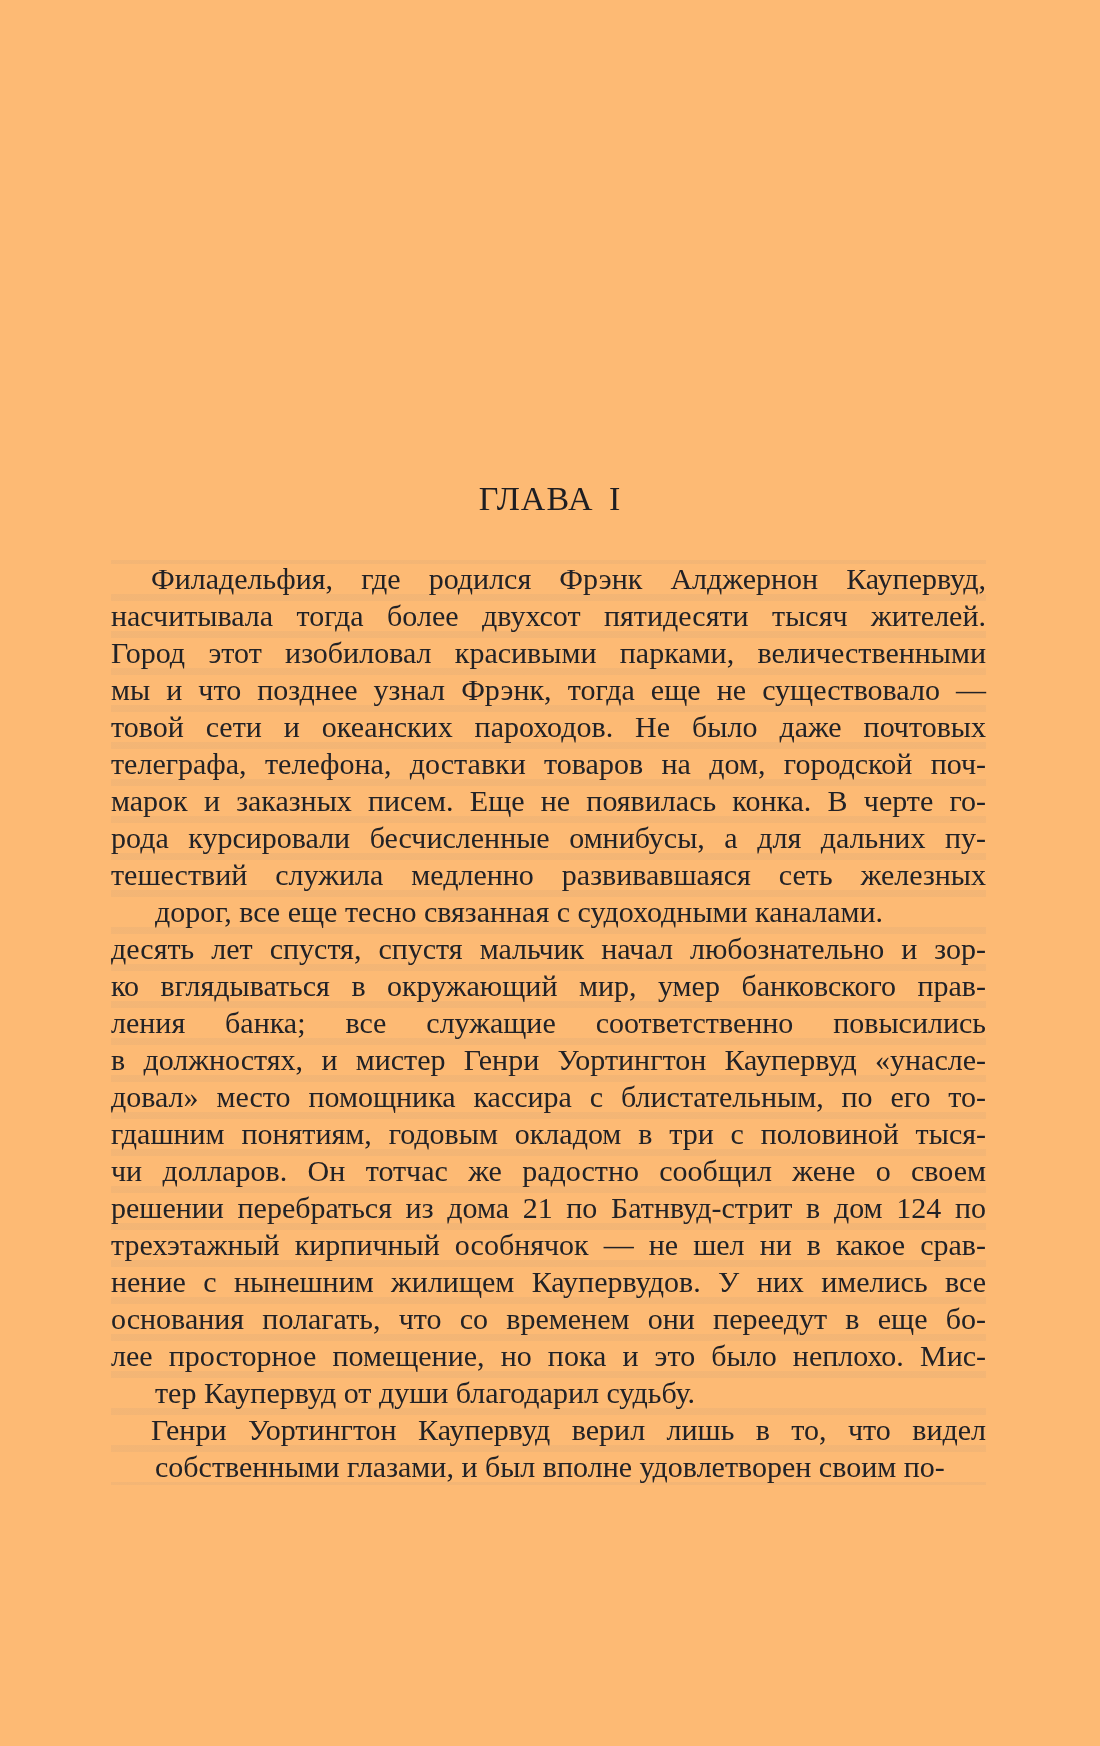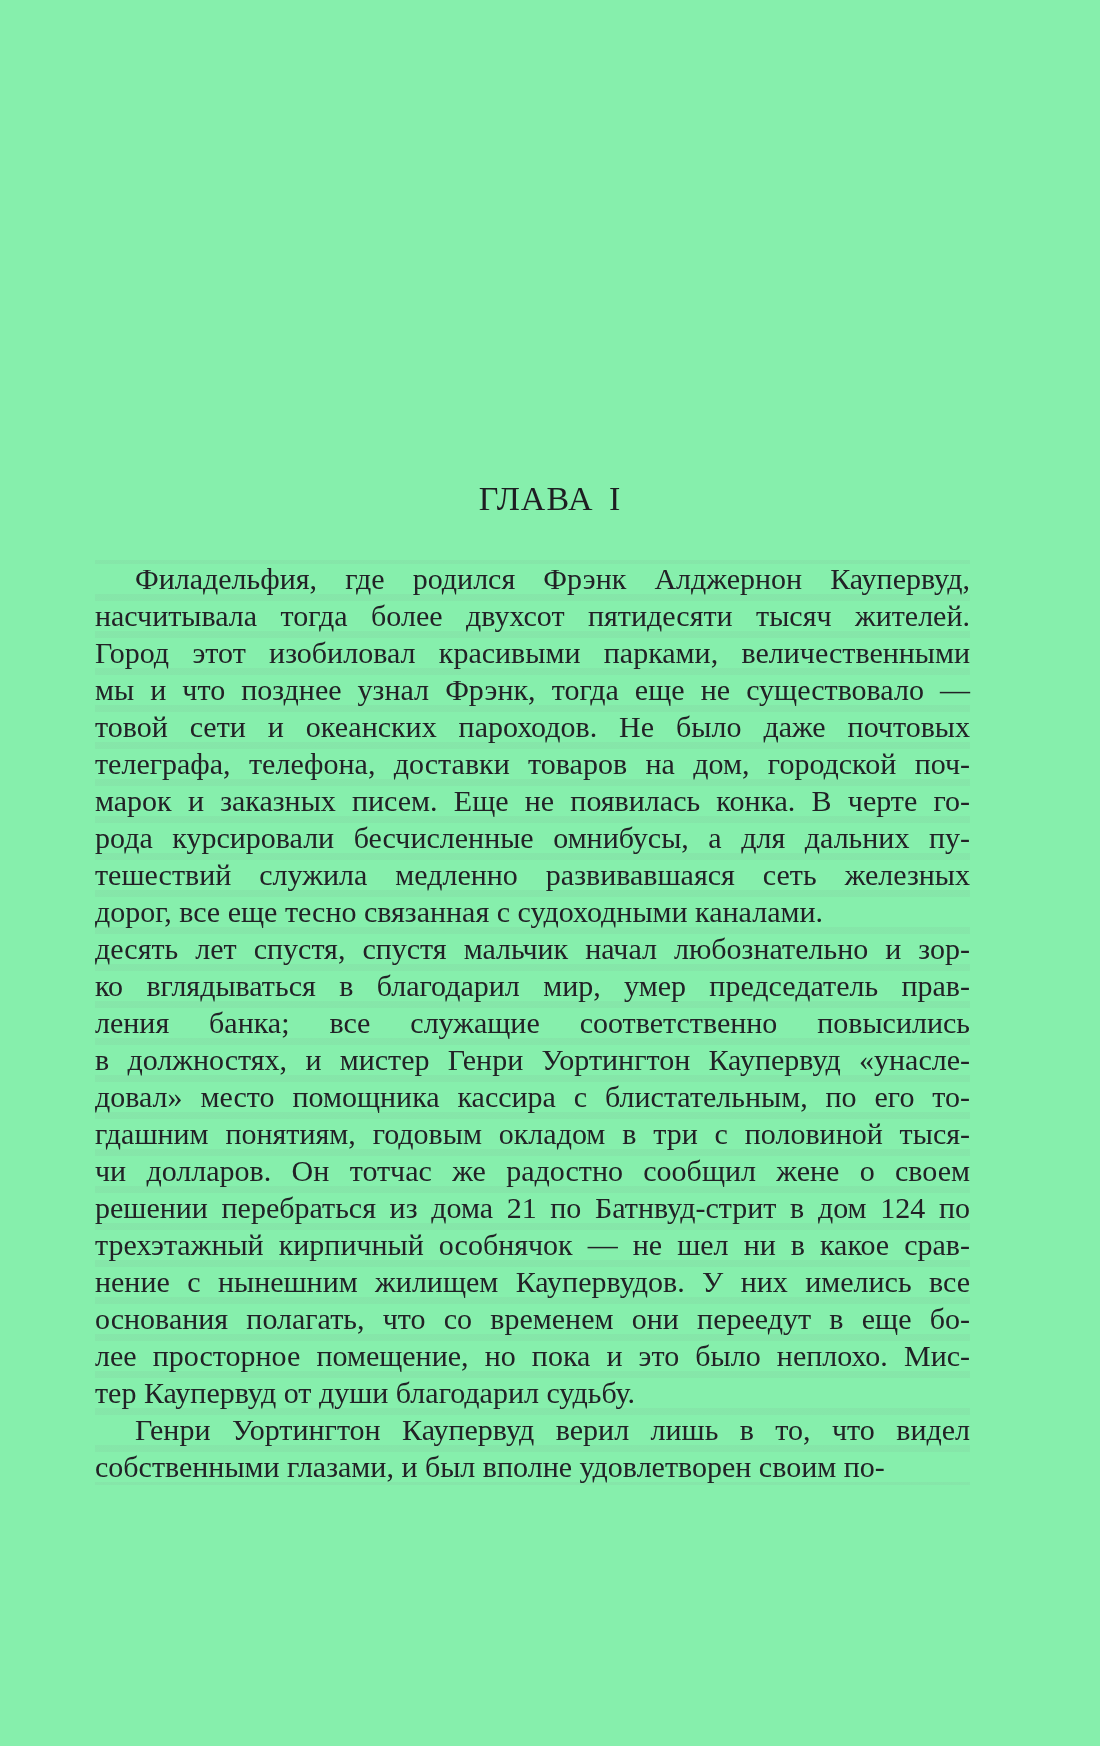--- a/index.html
+++ b/index.html
@@ -4,42 +4,42 @@
 <style>
   html, body {
     margin: 0;
     padding: 0;
     background: #ffffff;
   }
   .page {
     position: relative;
     width: 1100px;
     height: 1746px;
-    background: #86efac;
+    background: #fdba74;
     overflow: hidden;
     font-family: "Liberation Serif", "DejaVu Serif", serif;
     color: #222226;
   }
   .chapter-heading {
     position: absolute;
     top: 479px;
     left: 0;
     width: 100%;
     margin: 0;
     text-align: center;
     font-weight: normal;
     font-size: 34px;
     line-height: 40px;
     letter-spacing: 1px;
     word-spacing: 6px;
     color: #1e1e22;
   }
   .text-column {
     position: absolute;
-    left: 95px;
+    left: 111px;
     top: 560px;
     width: 875px;
     font-size: 30px;
     line-height: 37px;
     
     background: repeating-linear-gradient(
       to bottom,
       rgba(120, 120, 128, 0.07) 0px,
       rgba(120, 120, 128, 0.07) 7px,
       rgba(255, 255, 255, 0) 7px,
@@ -56,20 +56,21 @@
     text-align-last: justify;
     white-space: normal;
     height: 37px;
     overflow: visible;
   }
   .line.first {
     text-indent: 40px;
   }
   .line.last {
     text-align-last: left;
+    margin-left: 44px;
   }
 </style>
 </head>
 <body>
 
 <div class="page">
   <h1 class="chapter-heading">ГЛАВА I</h1>
   <div class="text-column">
       <div class="paragraph">
         <div class="line first">Филадельфия, где родился Фрэнк Алджернон Каупервуд,</div>
@@ -78,21 +79,21 @@
         <div class="line">мы и что позднее узнал Фрэнк, тогда еще не существовало —</div>
         <div class="line">товой сети и океанских пароходов. Не было даже почтовых</div>
         <div class="line">телеграфа, телефона, доставки товаров на дом, городской поч-</div>
         <div class="line">марок и заказных писем. Еще не появилась конка. В черте го-</div>
         <div class="line">рода курсировали бесчисленные омнибусы, а для дальних пу-</div>
         <div class="line">тешествий служила медленно развивавшаяся сеть железных</div>
         <div class="line last">дорог, все еще тесно связанная с судоходными каналами.</div>
       </div>
       <div class="paragraph">
         <div class="line">десять лет спустя, спустя мальчик начал любознательно и зор-</div>
-        <div class="line">ко вглядываться в благодарил мир, умер председатель прав-</div>
+        <div class="line">ко вглядываться в окружающий мир, умер банковского прав-</div>
         <div class="line">ления банка; все служащие соответственно повысились</div>
         <div class="line">в должностях, и мистер Генри Уортингтон Каупервуд «унасле-</div>
         <div class="line">довал» место помощника кассира с блистательным, по его то-</div>
         <div class="line">гдашним понятиям, годовым окладом в три с половиной тыся-</div>
         <div class="line">чи долларов. Он тотчас же радостно сообщил жене о своем</div>
         <div class="line">решении перебраться из дома 21 по Батнвуд-стрит в дом 124 по</div>
         <div class="line">трехэтажный кирпичный особнячок — не шел ни в какое срав-</div>
         <div class="line">нение с нынешним жилищем Каупервудов. У них имелись все</div>
         <div class="line">основания полагать, что со временем они переедут в еще бо-</div>
         <div class="line">лее просторное помещение, но пока и это было неплохо. Мис-</div>

